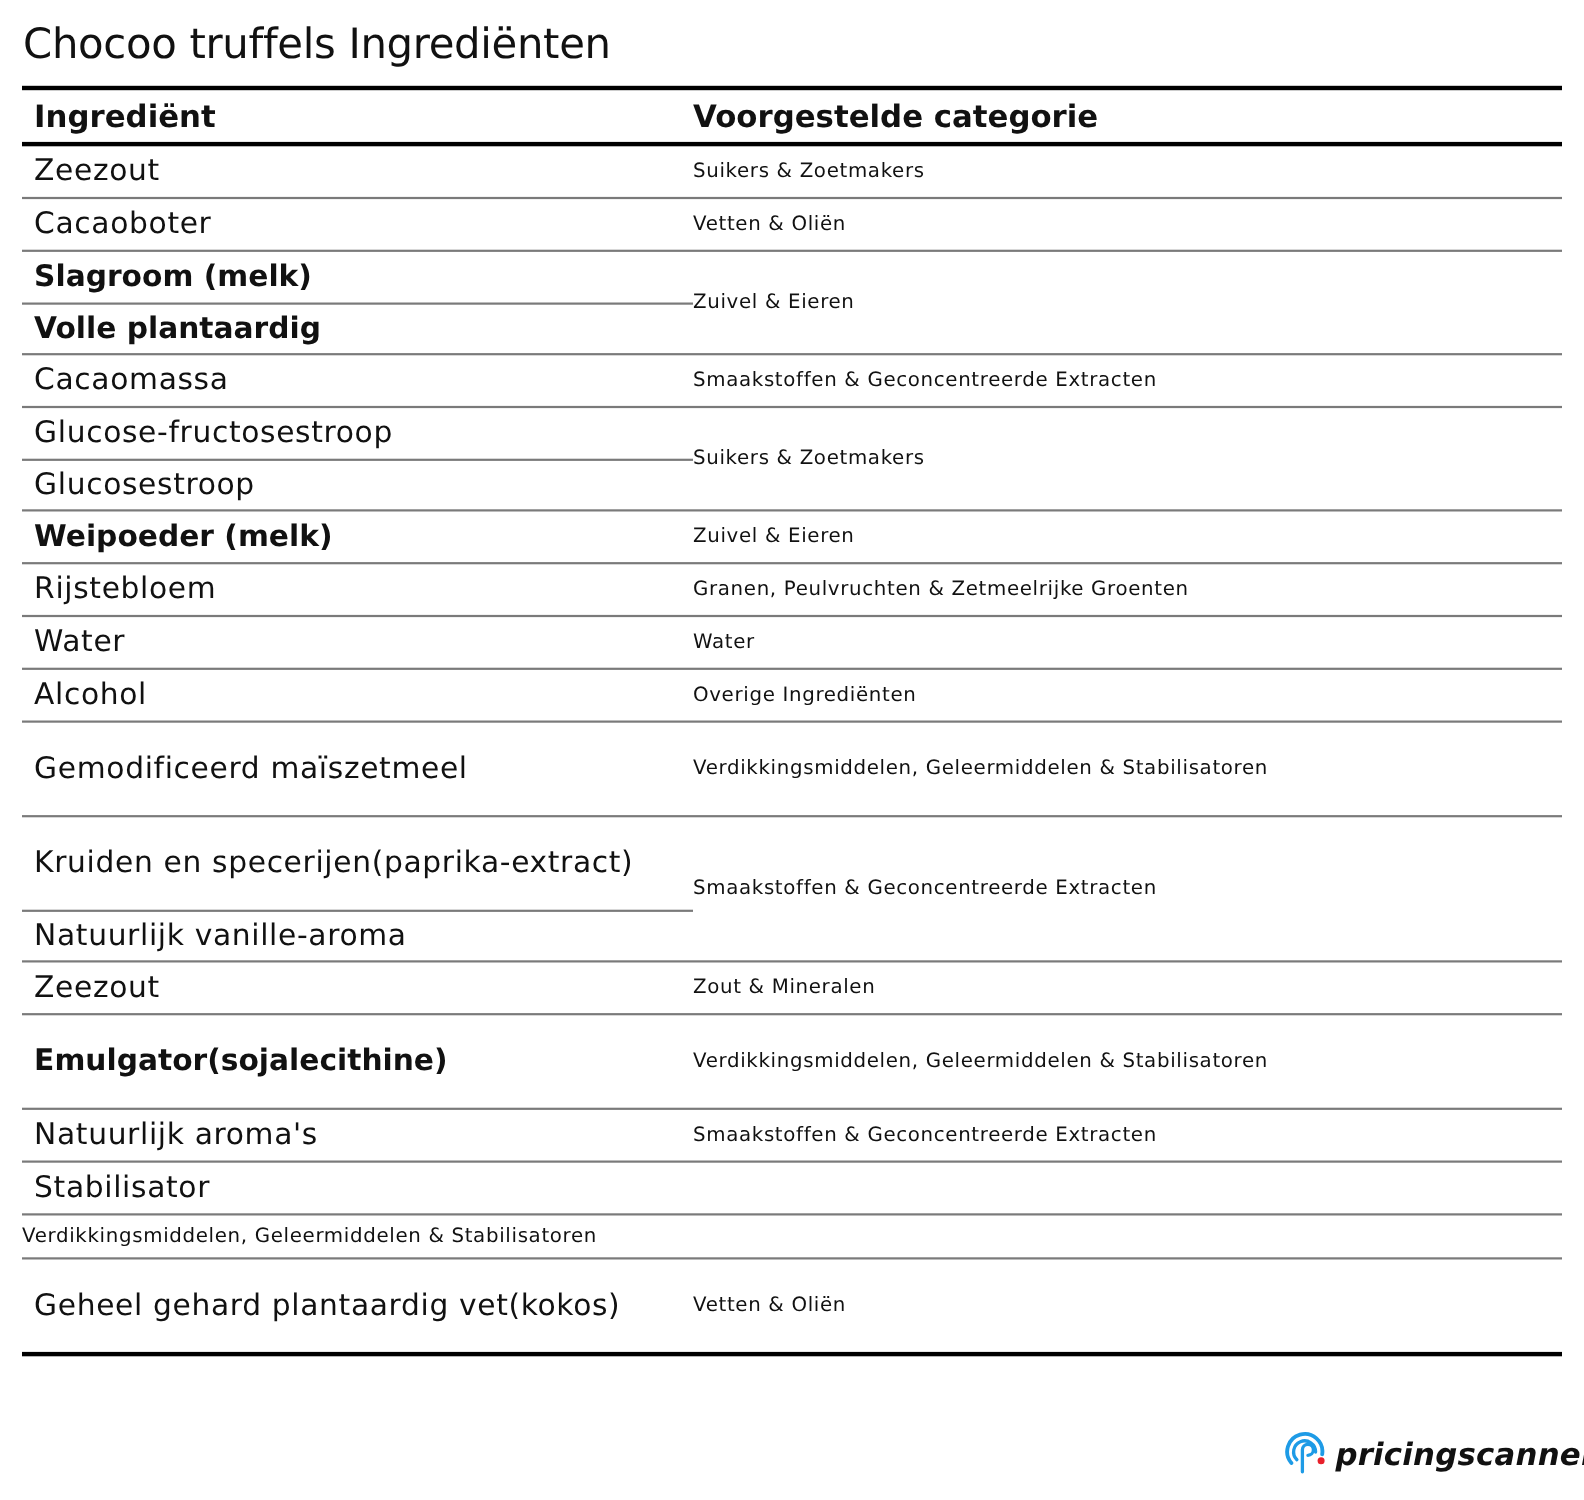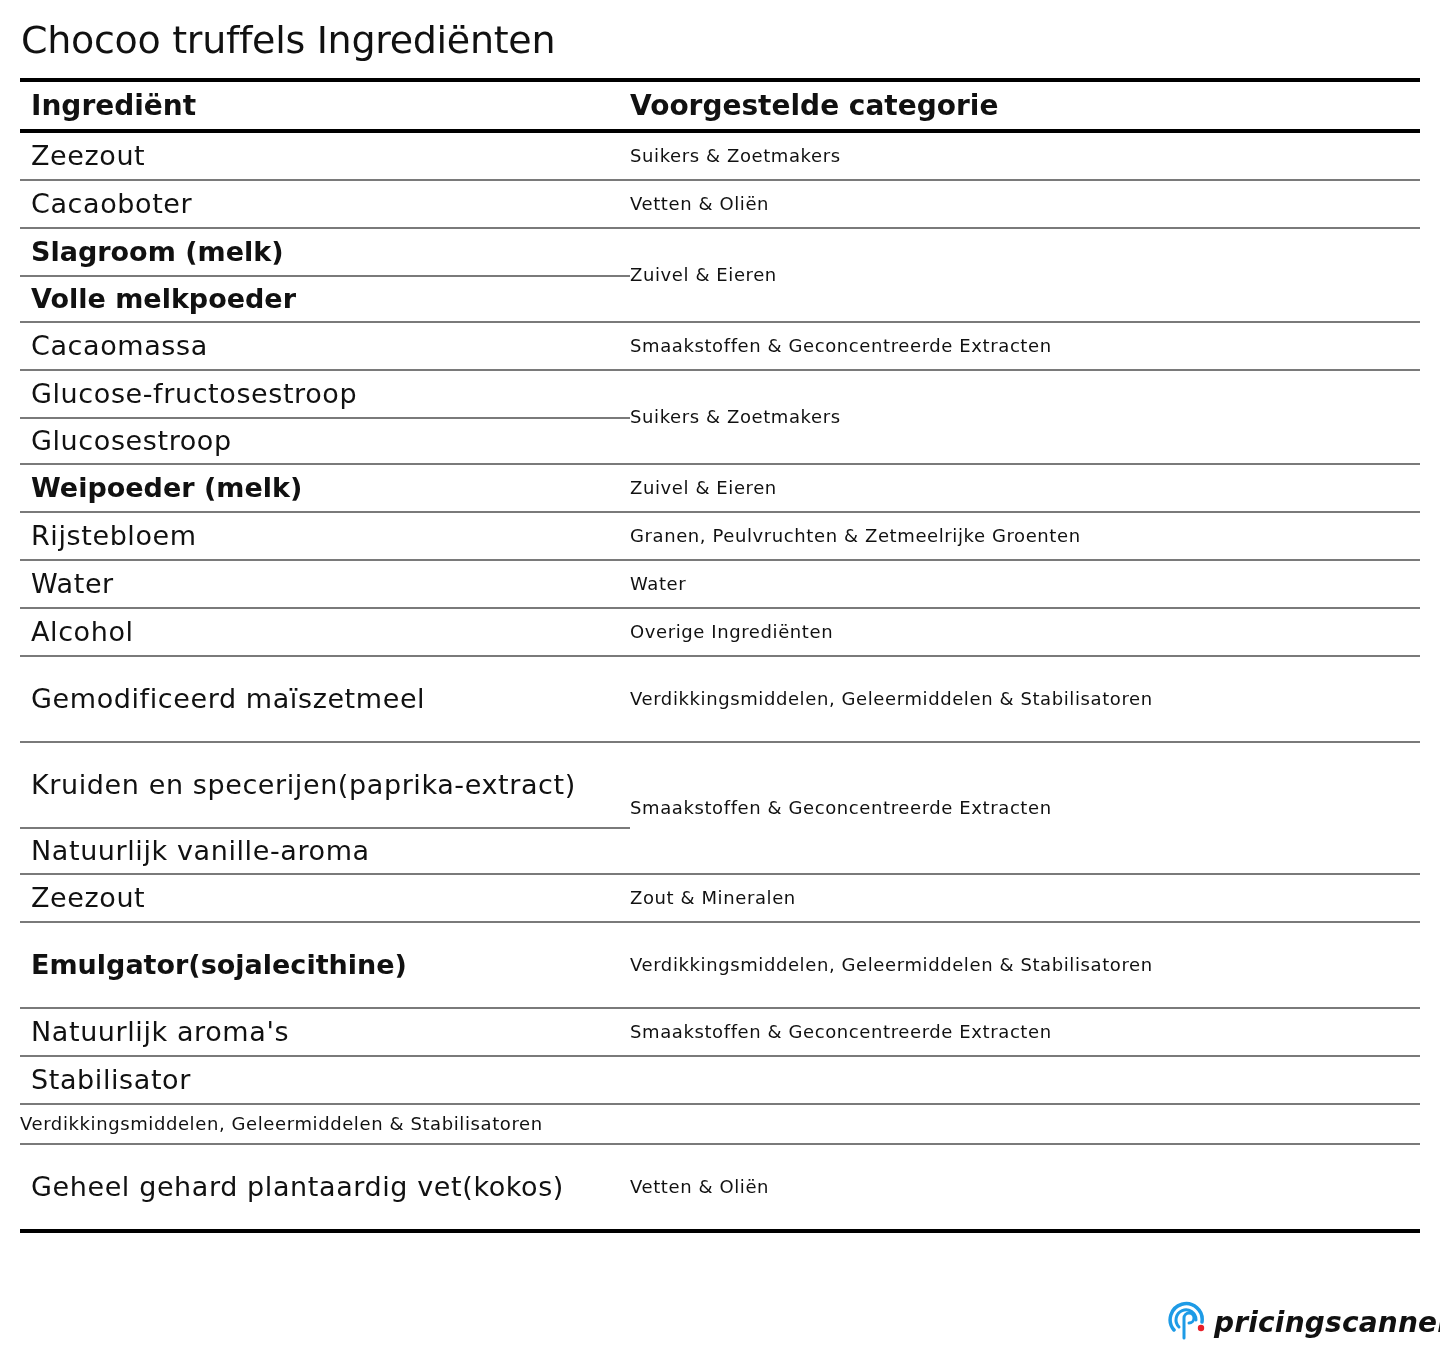--- a/index.html
+++ b/index.html
@@ -70,21 +70,21 @@
   </div>
   <div class="group">
     <div class="left">
         <div class="ing" style="height:46px">Cacaoboter</div>
       </div>
     <div class="right">Vetten &amp; Oliën</div>
   </div>
   <div class="group">
     <div class="left">
       <div class="ing bold" style="height:46px">Slagroom (melk)</div>
-      <div class="ing bold sub" style="height:46px">Volle melkpoeder</div>
+      <div class="ing bold sub" style="height:46px">Volle plantaardig</div>
     </div>
     <div class="right">Zuivel &amp; Eieren</div>
   </div>
   <div class="group">
     <div class="left">
         <div class="ing" style="height:46px">Cacaomassa</div>
       </div>
     <div class="right">Smaakstoffen &amp; Geconcentreerde Extracten</div>
   </div>
   <div class="group">

